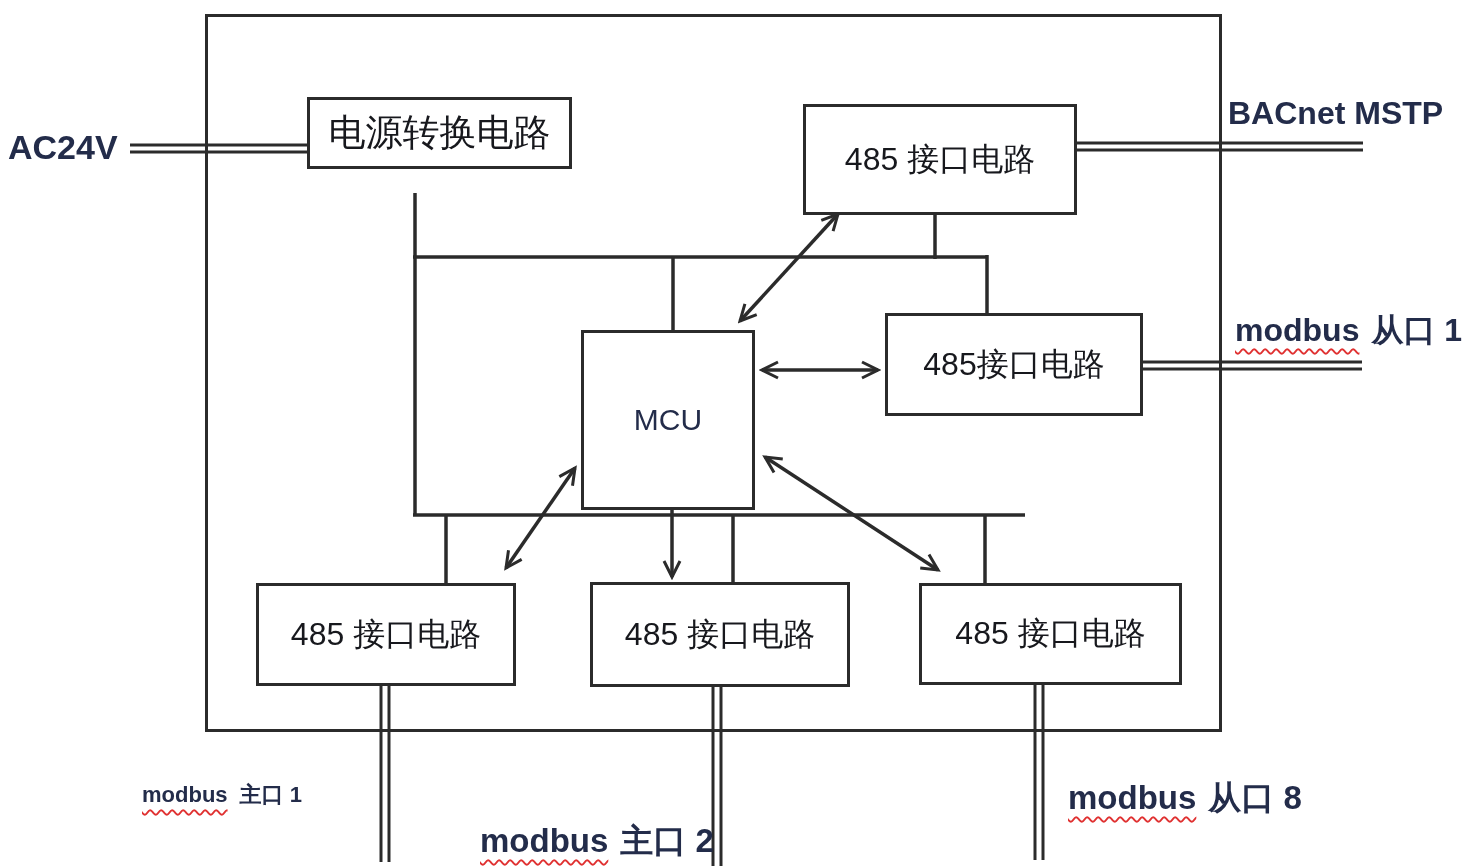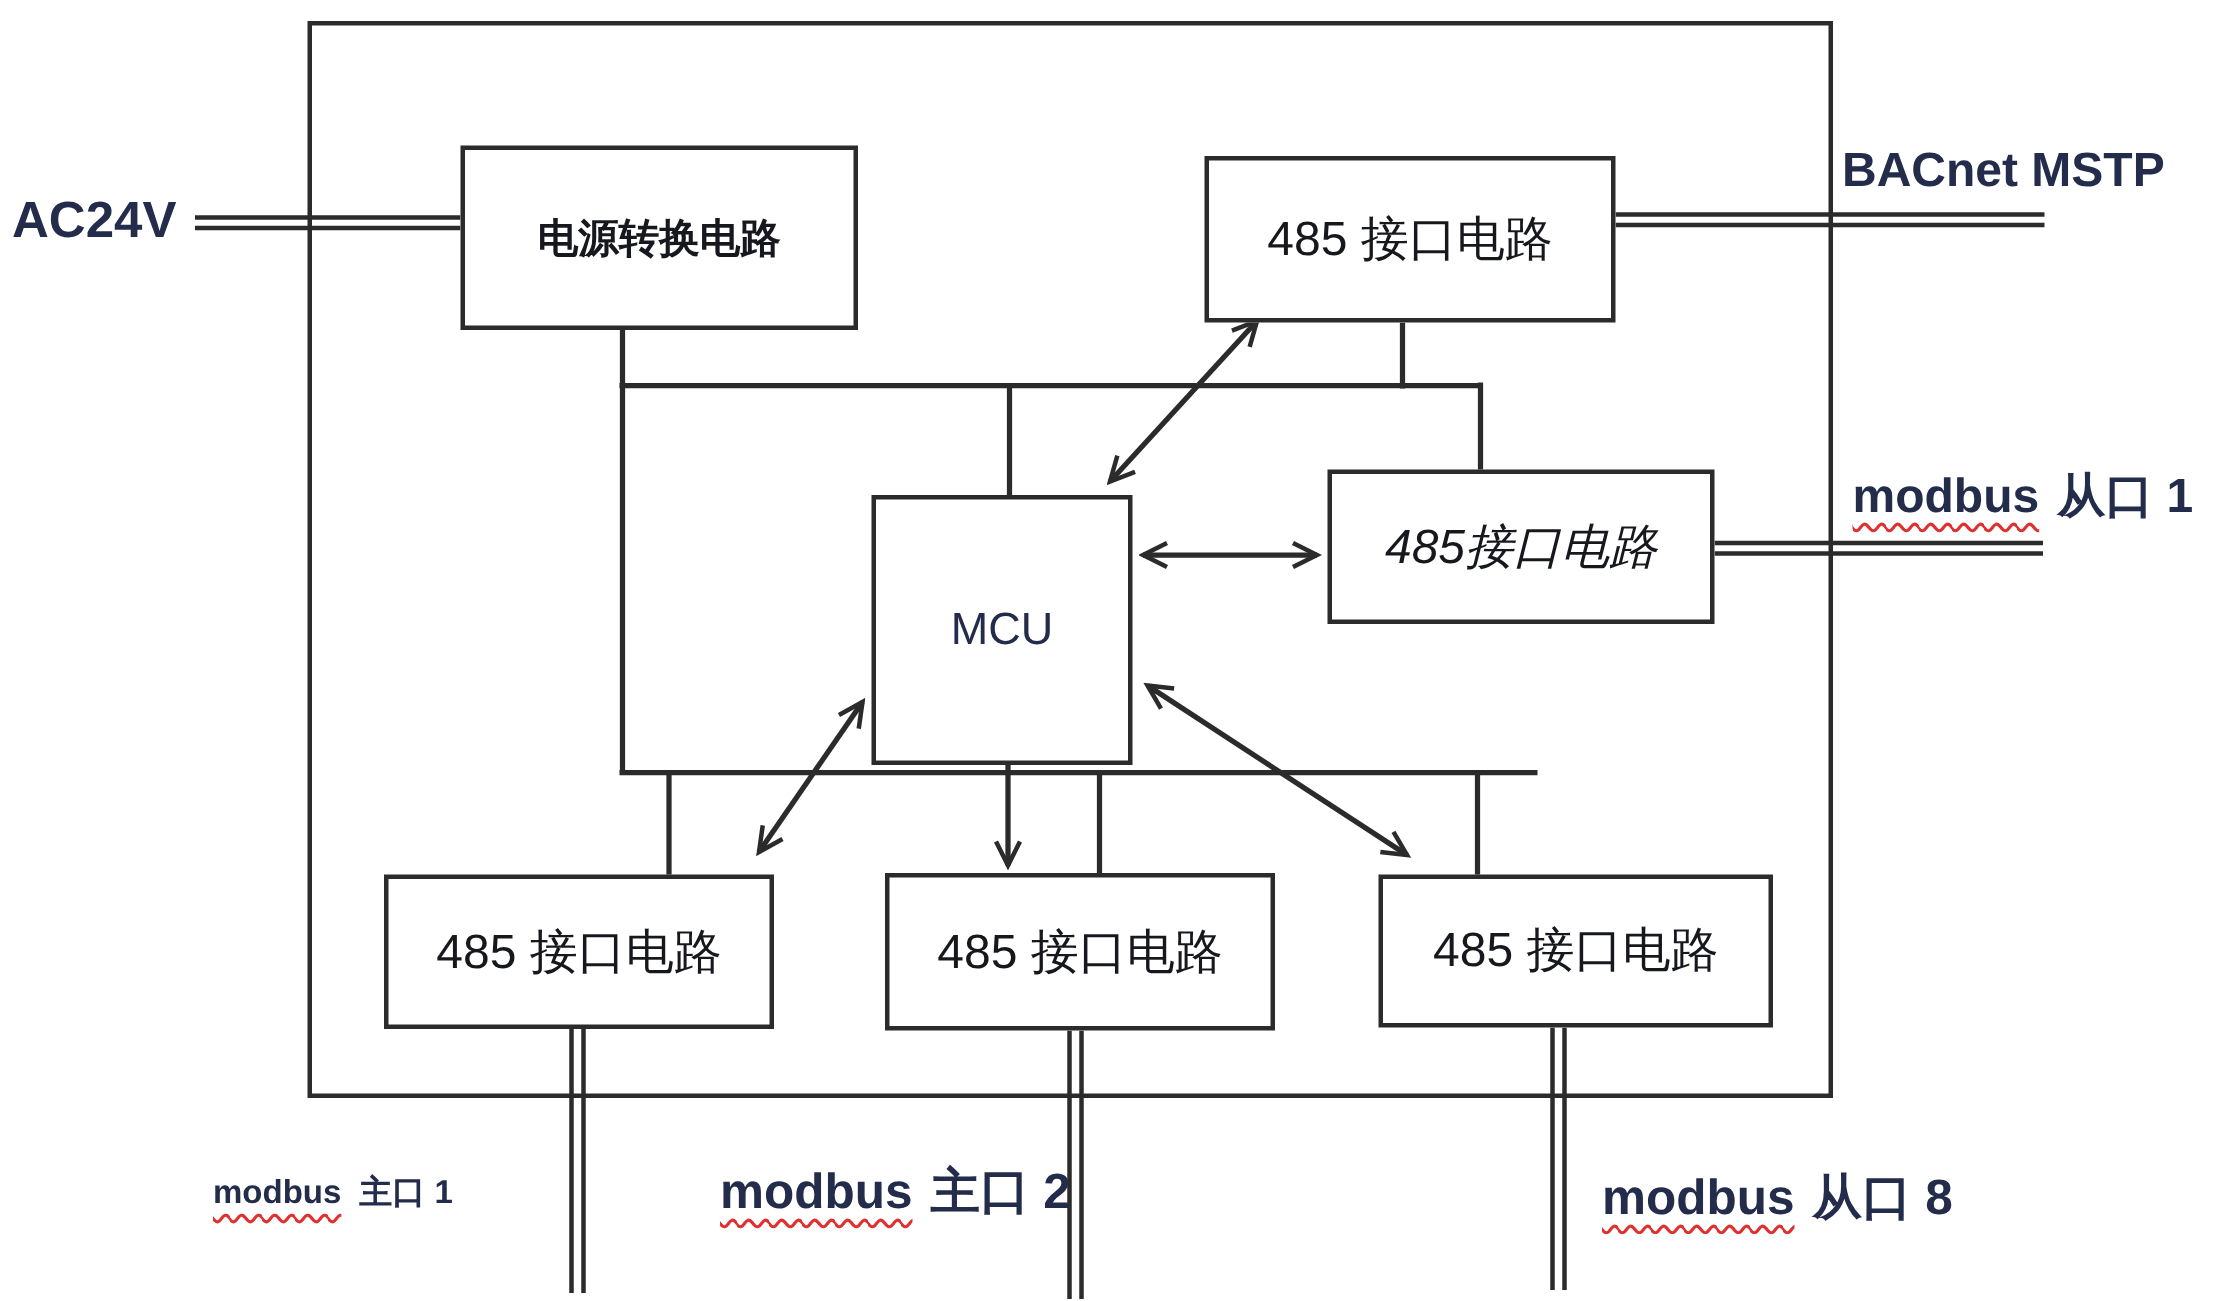--- a/index.html
+++ b/index.html
@@ -17,36 +17,36 @@
   .arrowhead-path{stroke:var(--line,#2b2b2b);stroke-width:3;fill:none;}
   .outer-box{
     position:absolute;left:205px;top:14px;width:1017px;height:718px;
     border:3px solid var(--line,#2b2b2b);box-sizing:border-box;z-index:0;background:transparent;
   }
   .block{
     position:absolute;display:flex;align-items:center;justify-content:center;
     background:#ffffff;border:3px solid var(--line,#1d1d1d);box-sizing:border-box;
     color:var(--box_text,#17181d);z-index:2;white-space:nowrap;
   }
-  .blk-power {left:307px;top:97px; width:265px;height:123px; font-size:27px;font-weight:bold;}
+  .blk-power {left:307px;top:97px; width:265px;height:72px; font-size:37px;}
   .blk-top485{left:803px;top:104px;width:274px;height:111px;font-size:32px;}
-  .blk-right485{left:885px;top:313px;width:258px;height:103px;font-size:32px;font-style:italic;}
+  .blk-right485{left:885px;top:313px;width:258px;height:103px;font-size:32px;}
   .blk-mcu  {left:581px;top:330px;width:174px;height:180px;font-size:30px;color:var(--label,#232c4a);}
   .blk-bl485{left:256px;top:583px;width:260px;height:103px;font-size:32px;}
   .blk-bm485{left:590px;top:582px;width:260px;height:105px;font-size:32px;}
   .blk-br485{left:919px;top:583px;width:263px;height:102px;font-size:32px;}
   .port-label{
     position:absolute;z-index:2;color:var(--label,#232c4a);
     font-weight:600;white-space:nowrap;
   }
   .lbl-ac24v  {left:8px;   top:128px;font-size:34px;}
   .lbl-bacnet {left:1228px;top:95px; font-size:32px;}
   .lbl-slave1 {left:1235px;top:309px;font-size:32px;}
   .lbl-master1{left:142px; top:780px;font-size:22px;}
-  .lbl-master2{left:480px; top:772px;font-size:33px;}
+  .lbl-master2{left:480px; top:819px;font-size:33px;}
   .lbl-slave2 {left:1068px;top:776px;font-size:33px;}
   .squiggle{
     text-decoration-line:underline;
     text-decoration-style:wavy;
     text-decoration-color:var(--accent_red,#e03131);
     text-decoration-thickness:2px;
     text-underline-offset:7px;
   }
   .zh{margin-left:12px;}
 </style>

